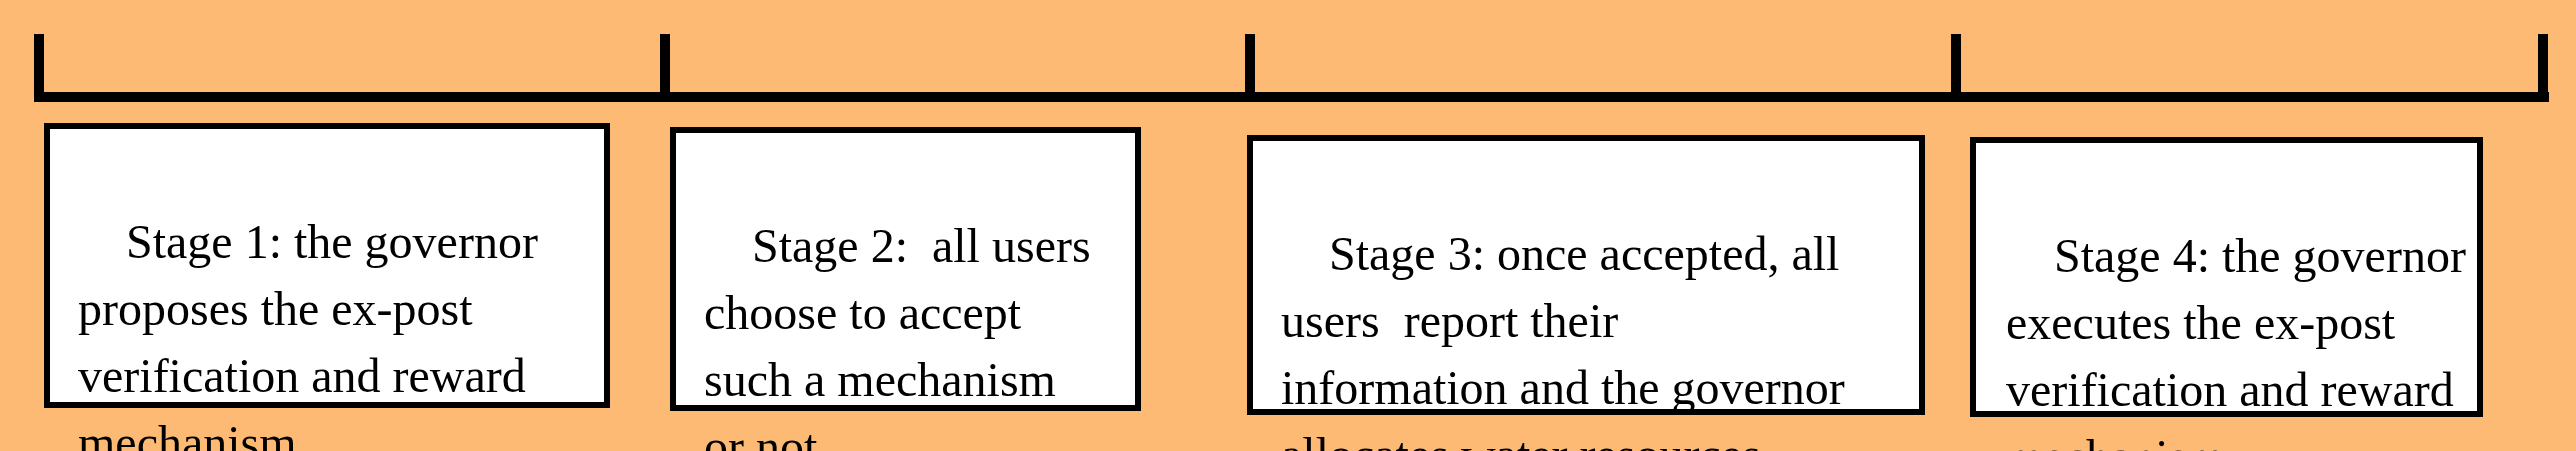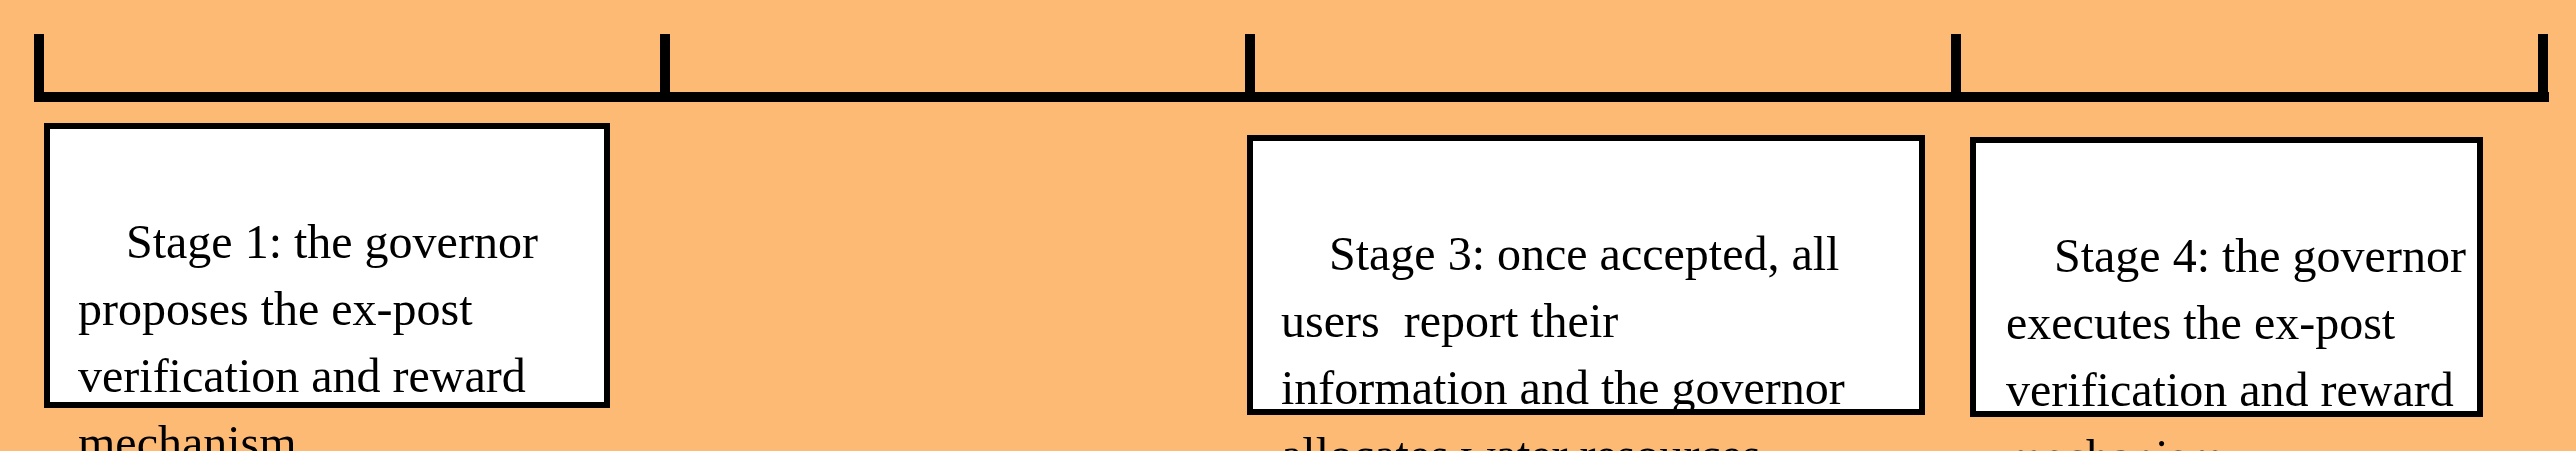--- a/index.html
+++ b/index.html
@@ -66,20 +66,26 @@
   <div class="tick tick-4"></div>
   <div class="tick tick-5"></div>
 
   <div class="stage-box stage-box-1">
     <span>Stage 1: the governor
 proposes the ex-post
 verification and reward
 mechanism</span>
   </div>
 
+  <div class="stage-box stage-box-2">
+    <span>Stage 2:  all users
+choose to accept
+such a mechanism
+or not.</span>
+  </div>
 
   <div class="stage-box stage-box-3">
     <span>Stage 3: once accepted, all
 users  report their
 information and the governor
 allocates water resources.</span>
   </div>
 
   <div class="stage-box stage-box-4">
     <span>Stage 4: the governor

